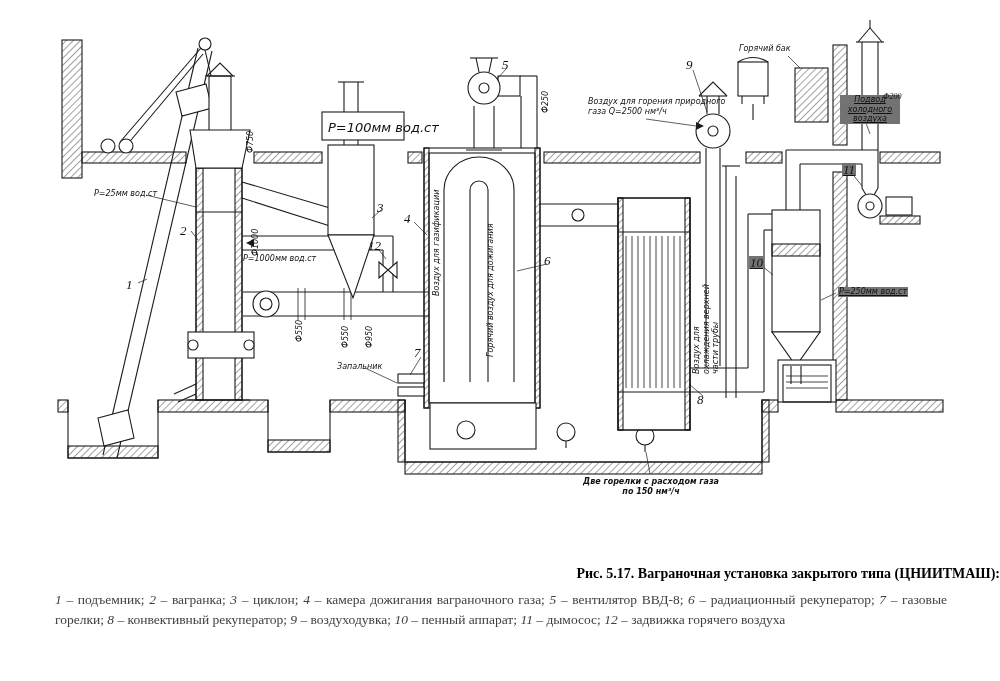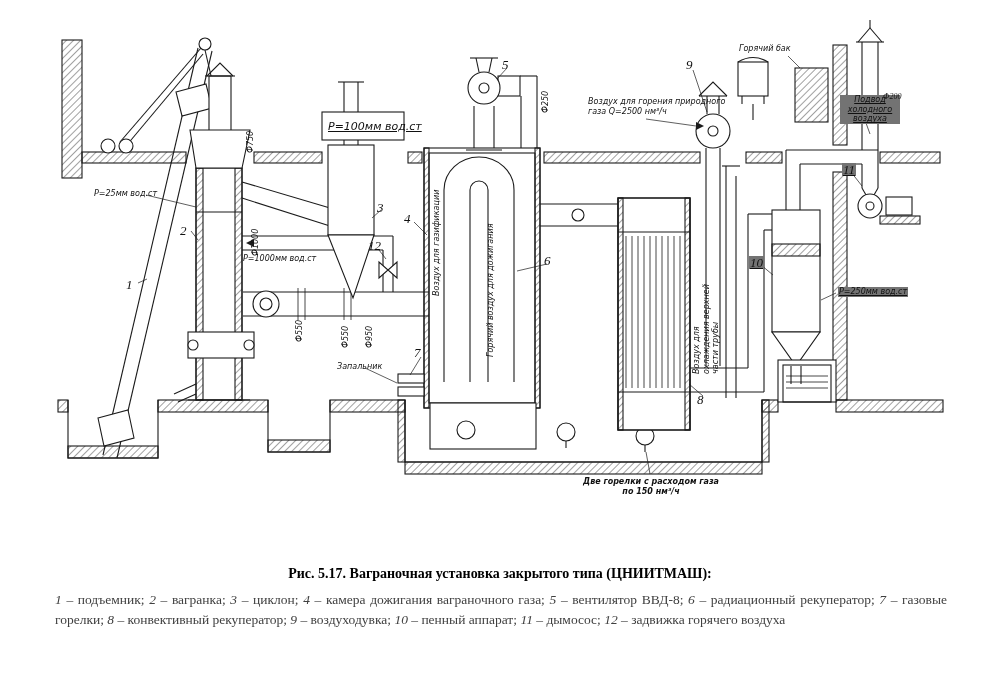--- a/index.html
+++ b/index.html
@@ -2,26 +2,26 @@
 <html><head>
 <meta charset="utf-8">
 <style>
   html,body{margin:0;padding:0;background:#fff;}
   .page{position:relative;width:1000px;height:681px;background:#fff;overflow:hidden;
         font-family:"DejaVu Sans",sans-serif;color:#111;}
   .diagram{position:absolute;left:0;top:0;width:1000px;height:545px;}
   .diagram svg{position:absolute;left:0;top:0;}
   .lbl{position:absolute;font:italic 8px/1.2 "DejaVu Sans",sans-serif;color:#111;white-space:nowrap;}
   .lbl.wrap{white-space:normal;}
-  .lbl.sm{font-size:11px;text-decoration:underline;}
+  .lbl.sm{font-size:13px;}
   .vert{transform:rotate(-90deg);transform-origin:0 0;}
   .num{position:absolute;font:italic 13px "Liberation Serif",serif;color:#111;line-height:1;}
   .bg{background:#737373;padding:0 1px;text-decoration:underline;}
   .ctr{text-align:center;}
-  .caption{position:absolute;top:566px;left:0;width:100%;text-align:center;
+  .caption{position:absolute;top:566px;left:0;width:100%;text-align:right;
            font:bold 14px "Liberation Serif",serif;color:#000;}
   .legend{position:absolute;top:590px;left:55px;width:892px;
           font:13.5px/1.5 "Liberation Serif",serif;color:#404040;text-align:justify;}
   .legend i{font-style:italic;}
 </style>
 </head>
 <body>
 
 <div class="page">
 

